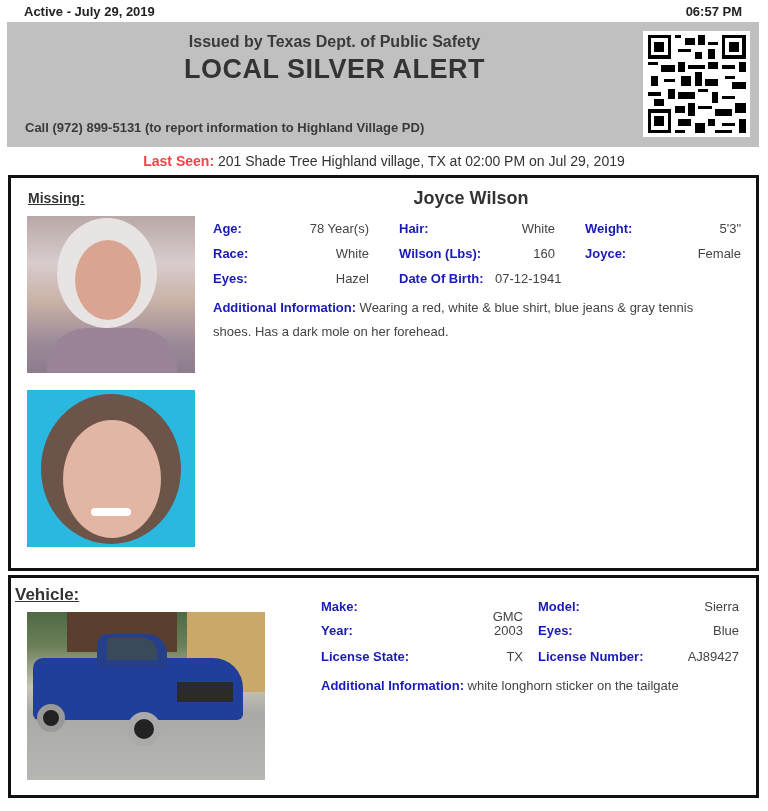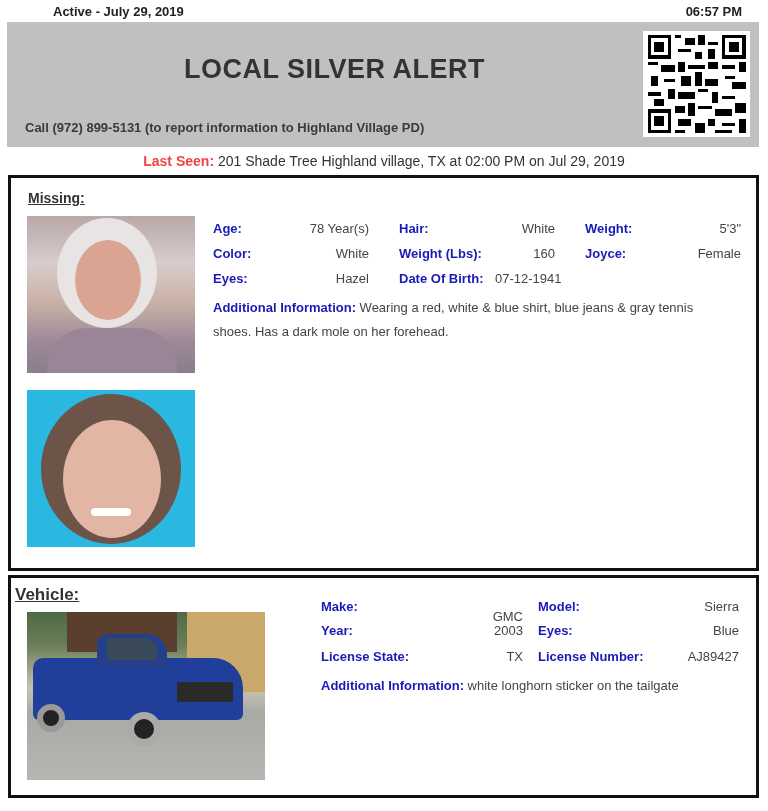--- a/index.html
+++ b/index.html
@@ -1,20 +1,20 @@
 <!DOCTYPE html>
 <html><head>
 <meta charset="utf-8">
 <style>
   * { box-sizing: border-box; margin: 0; padding: 0; }
   html, body { width: 768px; height: 811px; background: #ffffff; overflow: hidden; }
   body { font-family: "Liberation Sans", sans-serif; color: #333; position: relative; }
 
   .topbar { position: absolute; left: 0; top: 0; width: 768px; height: 22px; }
-  .topbar .status { position: absolute; left: 24px; top: 4px; font-size: 13px; font-weight: bold; color: #222; margin-left: 29px; }
+  .topbar .status { position: absolute; left: 24px; top: 4px; font-size: 13px; font-weight: bold; color: #222; }
   .topbar .time { position: absolute; right: 26px; top: 4px; font-size: 13px; font-weight: bold; color: #222; }
 
   .banner { position: absolute; left: 7px; top: 22px; width: 752px; height: 125px; background: #c0c0c0; }
   .banner .issuer { position: absolute; left: 0; width: 655px; top: 11px; text-align: center; font-size: 16px; font-weight: bold; color: #3a3a3a; }
   .banner .title { position: absolute; left: 0; width: 655px; top: 32px; text-align: center; font-size: 27px; font-weight: bold; color: #333; letter-spacing: 0.5px; }
   .banner .call { position: absolute; left: 18px; top: 98px; font-size: 13px; font-weight: bold; color: #3a3a3a; }
   .qr { position: absolute; left: 636px; top: 9px; width: 107px; height: 106px; background: #fff; padding: 4px; }
   .qr svg { width: 100%; height: 100%; display: block; }
 
   .lastseen { position: absolute; left: 0; width: 768px; top: 153px; text-align: center; font-size: 14px; color: #333; }
@@ -48,20 +48,21 @@
 </style>
 </head>
 <body>
 
 <div class="topbar">
   <span class="status">Active - July 29, 2019</span>
   <span class="time">06:57 PM</span>
 </div>
 
 <div class="banner">
+  <div class="issuer">Issued by Texas Dept. of Public Safety</div>
   <div class="title">LOCAL SILVER ALERT</div>
   <div class="call">Call (972) 899-5131 (to report information to Highland Village PD)</div>
   <div class="qr">
     <svg viewBox="0 0 29 29" shape-rendering="crispEdges">
       <rect x="0" y="0" width="7" height="7" fill="#000"></rect>
         <rect x="1" y="1" width="5" height="5" fill="#fff"></rect>
         <rect x="2" y="2" width="3" height="3" fill="#000"></rect>
       <rect x="22" y="0" width="7" height="7" fill="#000"></rect>
         <rect x="23" y="1" width="5" height="5" fill="#fff"></rect>
         <rect x="24" y="2" width="3" height="3" fill="#000"></rect>
@@ -114,51 +115,52 @@
   </div>
 </div>
 
 <div class="lastseen">
   <b>Last Seen:</b>
   <span>201 Shade Tree Highland village, TX at 02:00 PM on Jul 29, 2019</span>
 </div>
 
 <div class="box missing-box">
   <div class="section-label">Missing:</div>
+  <div class="person-name">Joyce Wilson</div>
 
   <div class="photo photo1">
     <div class="face" style="left:30px;top:2px;width:100px;height:110px;background:#e9e4e4;"></div>
     <div class="face" style="left:48px;top:24px;width:66px;height:80px;background:#d9a592;"></div>
     <div style="position:absolute;left:20px;top:112px;width:130px;height:50px;background:#9a8598;border-radius:40px 40px 0 0;"></div>
   </div>
   <div class="photo photo2">
     <div class="face" style="left:14px;top:4px;width:140px;height:150px;background:#6d5448;"></div>
     <div class="face" style="left:36px;top:30px;width:98px;height:118px;background:#e2b5a4;"></div>
     <div style="position:absolute;left:64px;top:118px;width:40px;height:8px;background:#fff;border-radius:4px;"></div>
   </div>
 
   <div class="field">
     <span class="lbl" style="left:202px;top:43px;">Age:</span>
     <span class="val" style="left:270px;width:88px;top:43px;">78 Year(s)</span>
   </div>
   <div class="field">
-    <span class="lbl" style="left:202px;top:68px;">Color:</span>
+    <span class="lbl" style="left:202px;top:68px;">Race:</span>
     <span class="val" style="left:270px;width:88px;top:68px;">White</span>
   </div>
   <div class="field">
     <span class="lbl" style="left:202px;top:93px;">Eyes:</span>
     <span class="val" style="left:270px;width:88px;top:93px;">Hazel</span>
   </div>
 
   <div class="field">
     <span class="lbl" style="left:388px;top:43px;">Hair:</span>
     <span class="val" style="left:470px;width:74px;top:43px;">White</span>
   </div>
   <div class="field">
-    <span class="lbl" style="left:388px;top:68px;">Weight (Lbs):</span>
+    <span class="lbl" style="left:388px;top:68px;">Wilson (Lbs):</span>
     <span class="val" style="left:500px;width:44px;top:68px;">160</span>
   </div>
   <div class="field">
     <span class="lbl" style="left:388px;top:93px;">Date Of Birth:</span>
     <span class="val left" style="left:484px;top:93px;">07-12-1941</span>
   </div>
 
   <div class="field">
     <span class="lbl" style="left:574px;top:43px;">Weight:</span>
     <span class="val" style="left:650px;width:80px;top:43px;">5'3"</span>

